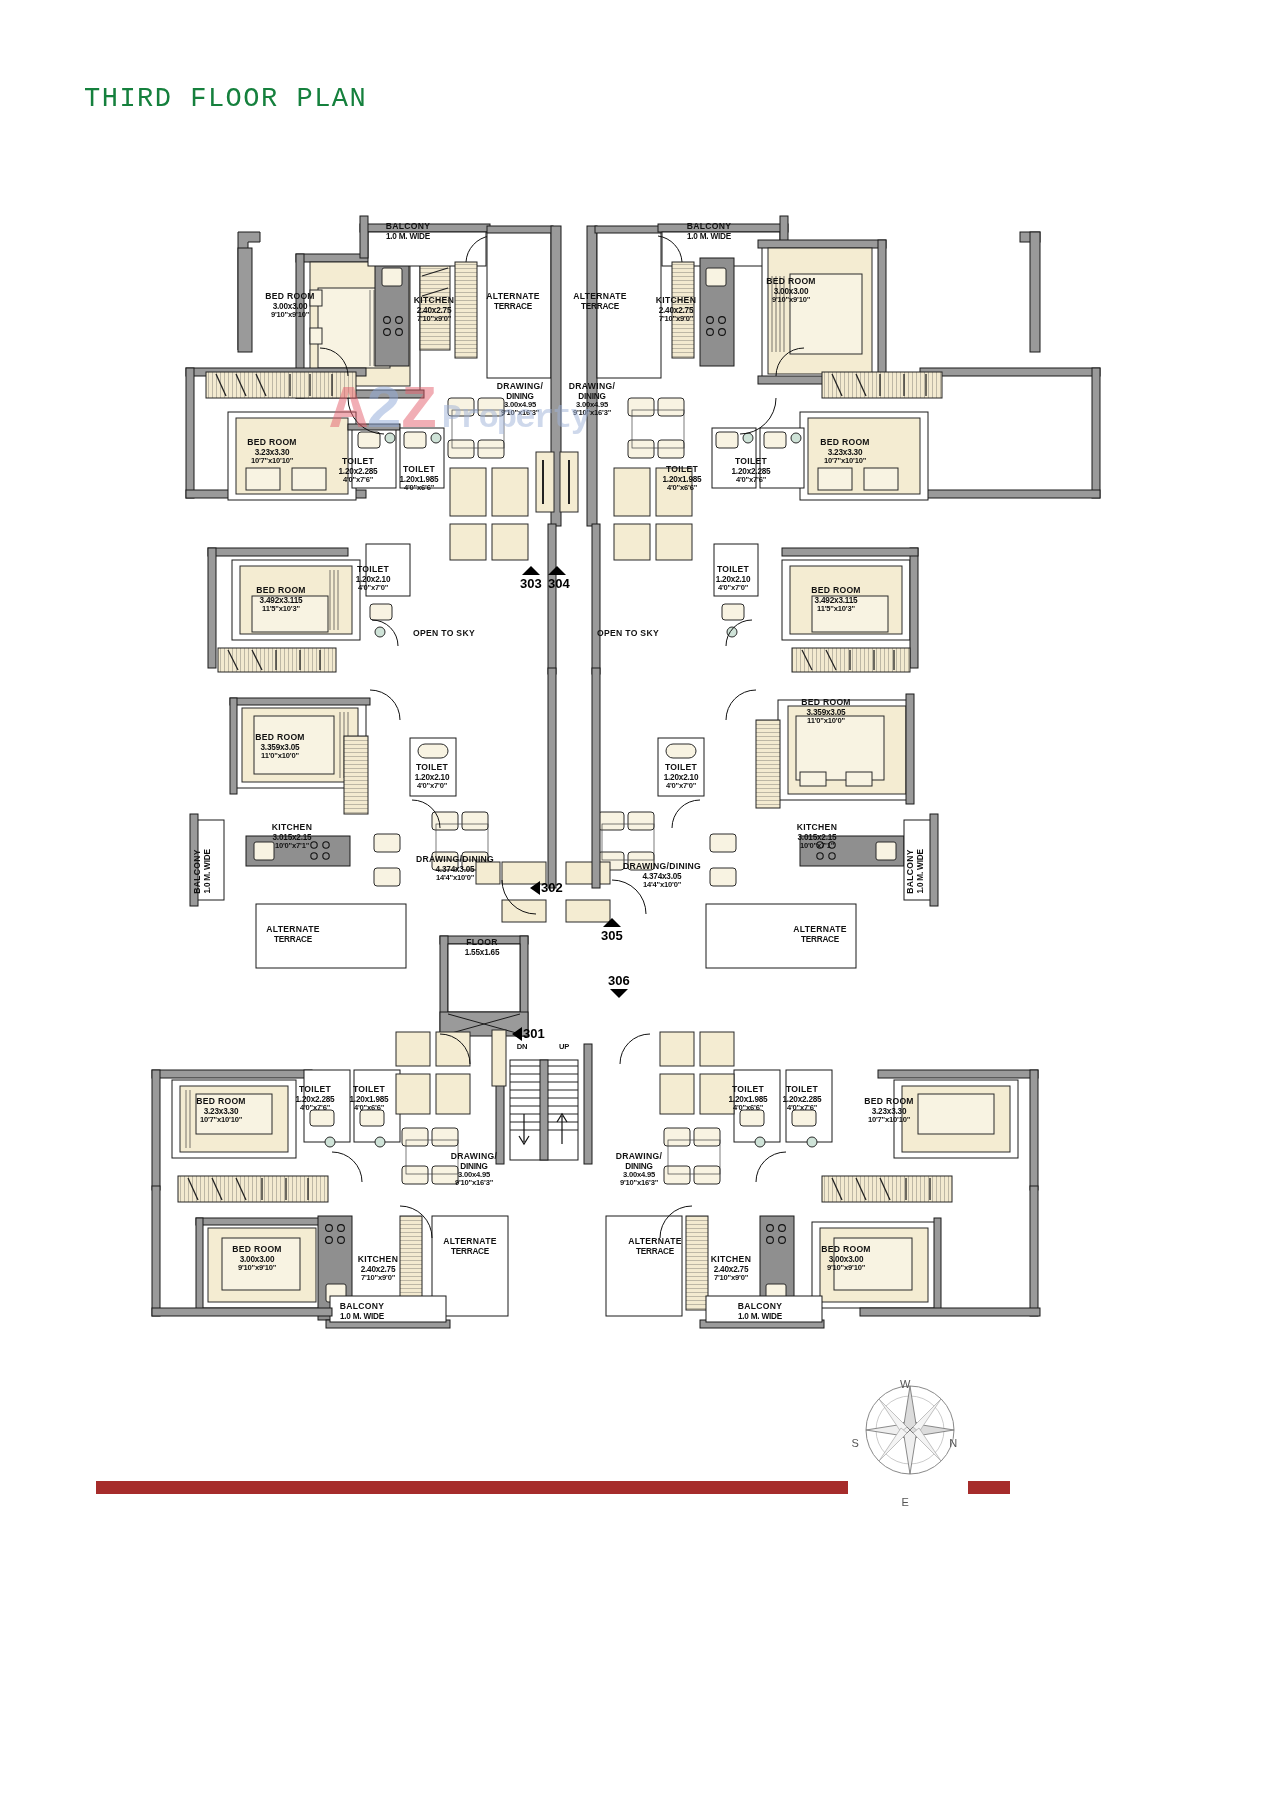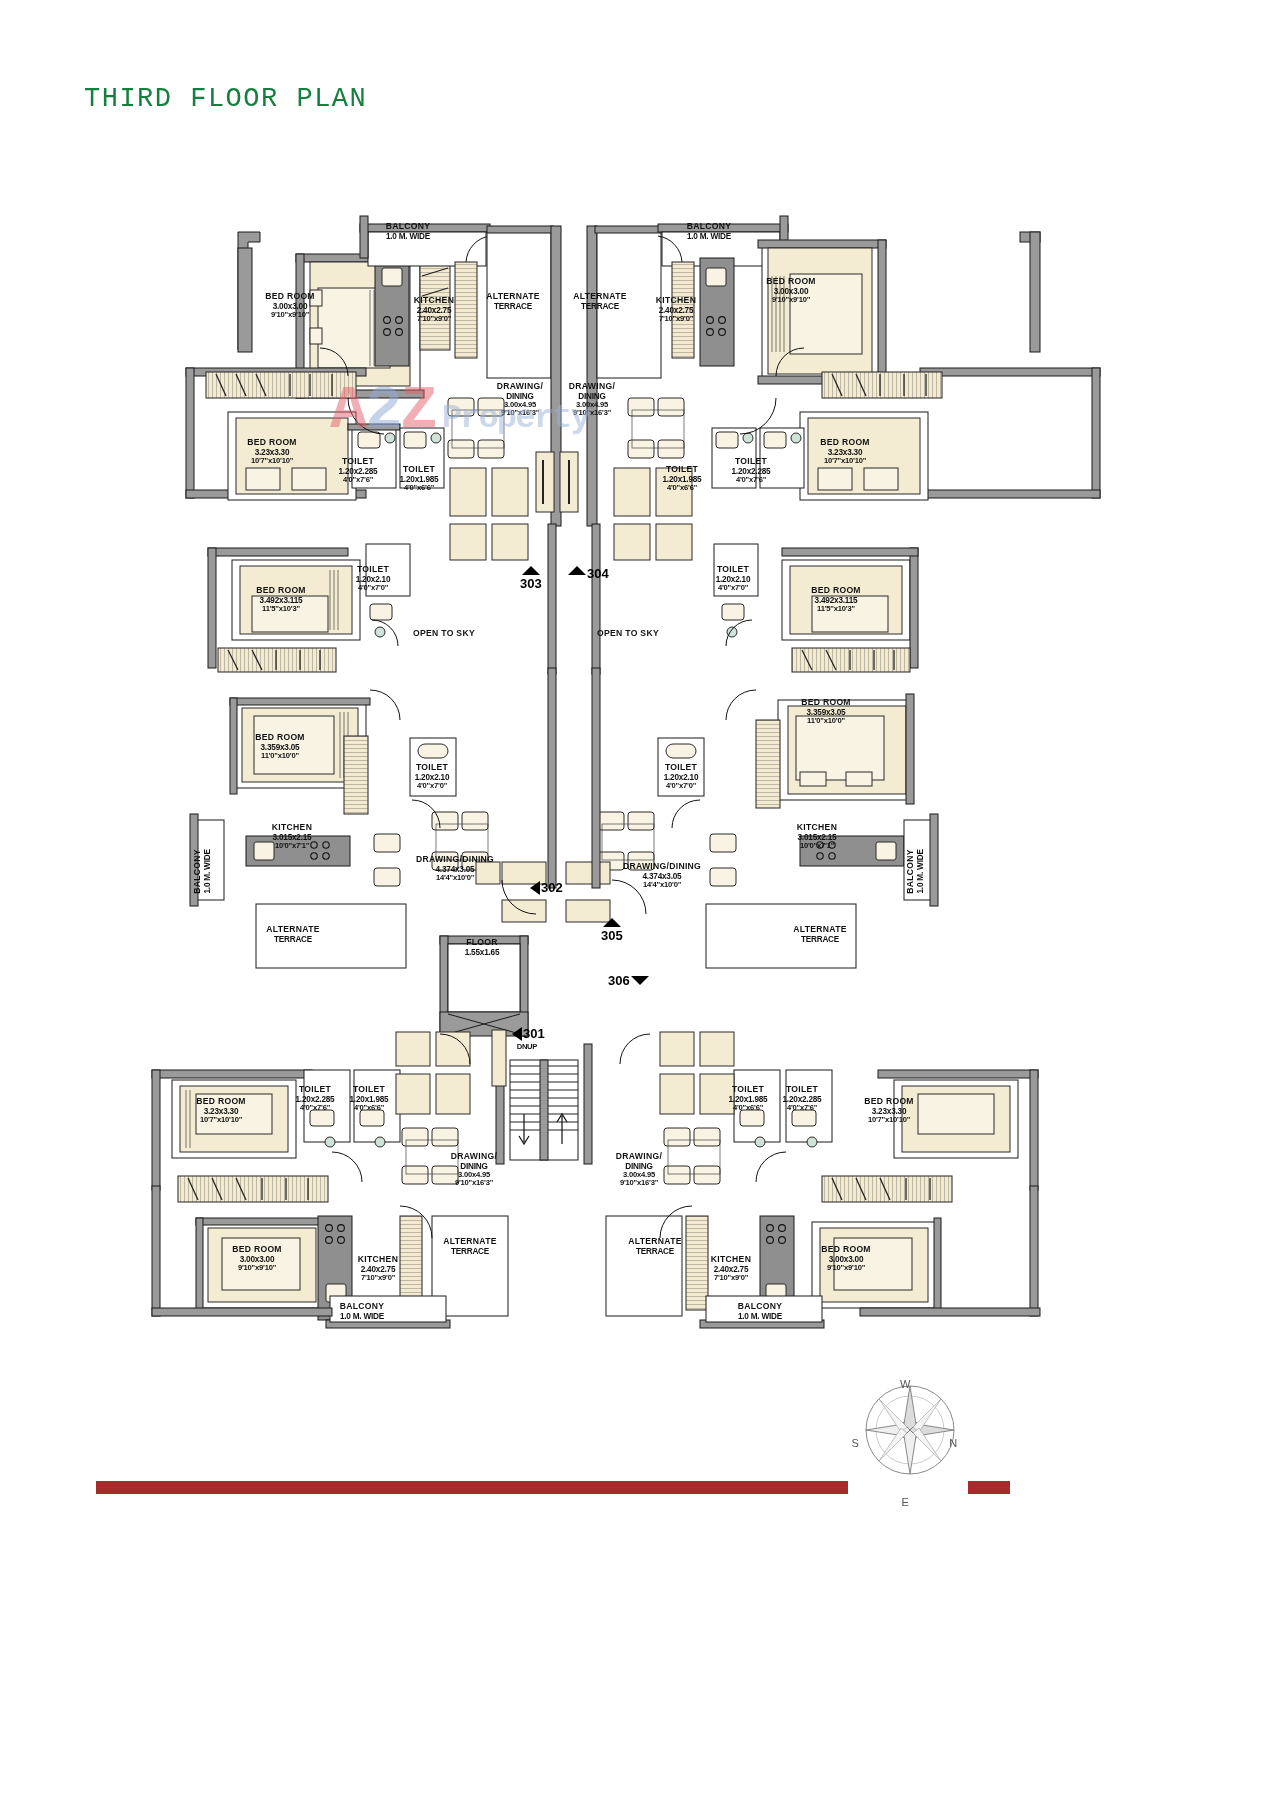--- a/index.html
+++ b/index.html
@@ -807,48 +807,48 @@
       <span class="unit-num" style="position: static;">301</span>
     </div>
     <div style="position: absolute; left: 530px; top: 880px; display: flex; align-items: center; gap: 1px;">
       <div style="width: 0px; height: 0px; border-top: 7px solid transparent; border-bottom: 7px solid transparent; border-right: 10px solid rgb(0, 0, 0);"></div>
       <span class="unit-num" style="position: static;">302</span>
     </div>
     <div style="position: absolute; left: 520px; top: 566px; display: flex; align-items: center; gap: 1px; flex-direction: column;">
       <div style="width: 0px; height: 0px; border-left: 9px solid transparent; border-right: 9px solid transparent; border-bottom: 9px solid rgb(0, 0, 0);"></div>
       <span class="unit-num" style="position: static;">303</span>
     </div>
-    <div style="position: absolute; left: 568px; top: 566px; display: flex; align-items: flex-start; gap: 1px; flex-direction: row;">
+    <div style="position: absolute; left: 548px; top: 566px; display: flex; align-items: flex-start; gap: 1px; flex-direction: column;">
       <div style="width: 0px; height: 0px; border-left: 9px solid transparent; border-right: 9px solid transparent; border-bottom: 9px solid rgb(0, 0, 0);"></div>
       <span class="unit-num" style="position: static;">304</span>
     </div>
     <div style="position: absolute; left: 601px; top: 918px; display: flex; align-items: center; gap: 1px; flex-direction: column;">
       <div style="width: 0px; height: 0px; border-left: 9px solid transparent; border-right: 9px solid transparent; border-bottom: 9px solid rgb(0, 0, 0);"></div>
       <span class="unit-num" style="position: static;">305</span>
     </div>
-    <div style="position: absolute; left: 608px; top: 973px; display: flex; align-items: center; gap: 1px; flex-direction: row;">
+    <div style="position: absolute; left: 608px; top: 973px; display: flex; align-items: center; gap: 1px; flex-direction: column;">
       <span class="unit-num" style="position: static;">306</span>
       <div style="width: 0px; height: 0px; border-left: 9px solid transparent; border-right: 9px solid transparent; border-top: 9px solid rgb(0, 0, 0);"></div>
     </div>
   </div>
 
 <div class="rm-label" style="left:404px;top:629px;width:80px;">
   <div class="l1">OPEN TO SKY</div>
 </div>
 <div class="rm-label" style="left:588px;top:629px;width:80px;">
   <div class="l1">OPEN TO SKY</div>
 </div>
 <div class="rm-label" style="left:444px;top:938px;width:76px;">
   <div class="l1">FLOOR</div>
   <div class="l2">1.55x1.65</div>
 </div>
 <div class="rm-label" style="left:510px;top:1043px;width:24px;font-size:7px;">
   <div class="l3">DN</div>
 </div>
-<div class="rm-label" style="left:520px;top:1043px;width:24px;font-size:7px;">
+<div class="rm-label" style="left:552px;top:1043px;width:24px;font-size:7px;">
   <div class="l3">UP</div>
 </div>
 
 <div id="watermark">
   <div id="wm-a2z">
     <span id="wm-a">A</span><span id="wm-2">2</span><span id="wm-z">Z</span><span id="wm-prop">Property</span>
   </div>
 </div>
 
 <div class="rm-label" style="left:944px;top:1437px;width:18px;font-size:11px;font-weight:normal;color:#555;">

